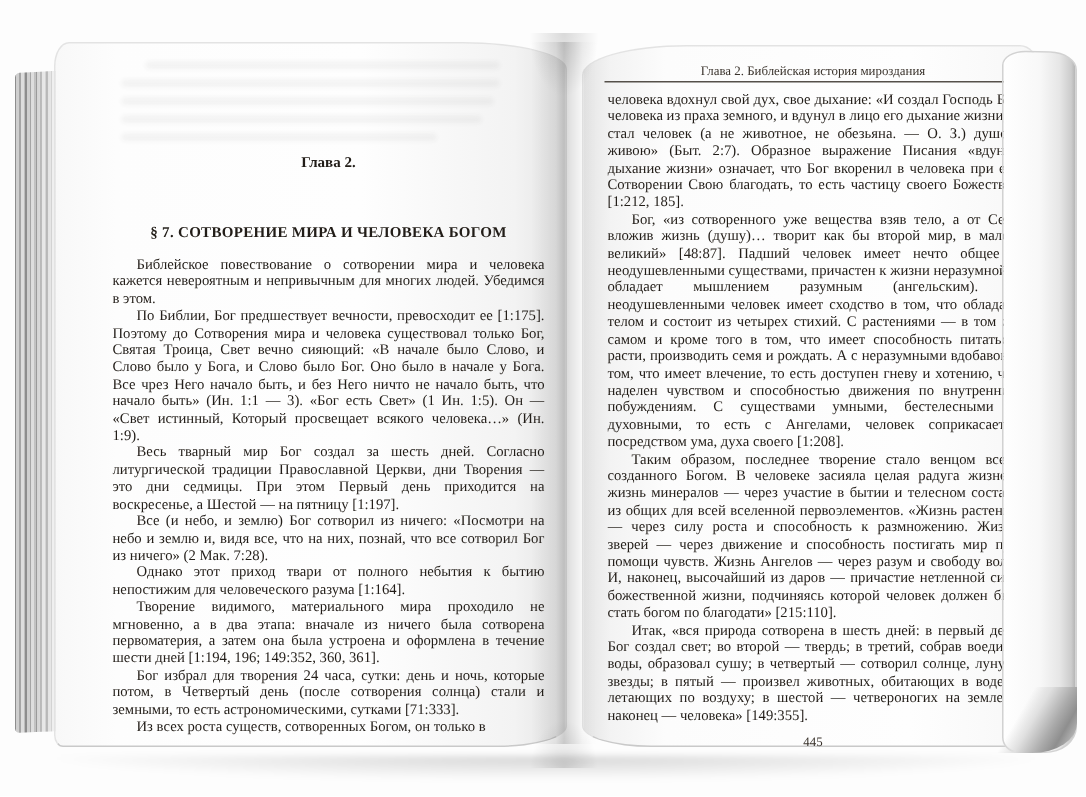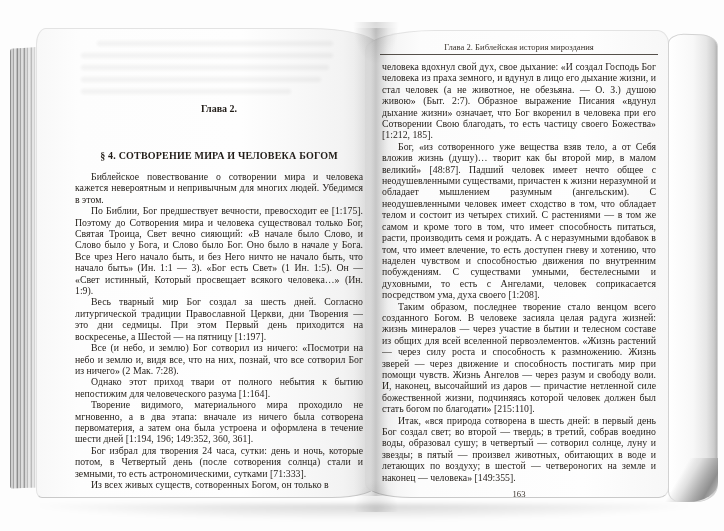--- a/index.html
+++ b/index.html
@@ -23,21 +23,21 @@
 
   
   .page { position:absolute; border:1px solid #e3e3e3; border-bottom-color:#c9c9c9; }
   .page-left {
     left:28px; top:18px; width:340px; height:468px;
     background:linear-gradient(to right,#f8f8f8 0%,#fdfdfd 12%,#fefefe 60%,#f3f3f3 90%,#e3e3e3 100%);
     border-radius:10px 70px 46px 6px / 16px 18px 14px 8px;
     text-decoration:underline;
   }
   .page-right {
-    left:357px; top:20px; width:302px; height:466px;
+    left:380px; top:20px; width:302px; height:466px;
     background:linear-gradient(to right,#e4e4e4 0%,#f3f3f3 6%,#fcfcfc 18%,#fefefe 72%,#f7f7f7 100%);
     border-radius:70px 12px 10px 46px / 20px 14px 10px 14px;
   }
 
   
   .fore-edge {
     position:absolute; left:660px; top:24px; width:48px; height:466px;
     background:linear-gradient(to right,#ffffff 0%,#f8f8f8 50%,#e6e6e6 78%,#cccccc 94%,#b3b3b3 100%);
     border:1px solid #d2d2d2;
     border-radius:16px 18px 22px 10px / 10px 12px 18px 10px;
@@ -102,47 +102,47 @@
 
     <div class="page page-left">
 
       <div class="ghost" style="left:60px; top:12px; width:236px;"></div>
       <div class="ghost" style="left:44px; top:24px; width:252px;"></div>
       <div class="ghost" style="left:44px; top:36px; width:248px;"></div>
       <div class="ghost" style="left:44px; top:48px; width:240px;"></div>
       <div class="ghost" style="left:44px; top:60px; width:210px;"></div>
 
       <div class="chapter-label">Глава 2.</div>
-      <div class="section-heading">§ 4. СОТВОРЕНИЕ МИРА И ЧЕЛОВЕКА БОГОМ</div>
+      <div class="section-heading">§ 7. СОТВОРЕНИЕ МИРА И ЧЕЛОВЕКА БОГОМ</div>
 
       <div class="lp-text">
         <p>Библейское повествование о сотворении мира и человека кажется невероятным и непривычным для многих людей. Убедимся в этом.</p>
         <p>По Библии, Бог предшествует вечности, превосходит ее [1:175]. Поэтому до Сотворения мира и человека существовал только Бог, Святая Троица, Свет вечно сияющий: «В начале было Слово, и Слово было у Бога, и Слово было Бог. Оно было в начале у Бога. Все чрез Него начало быть, и без Него ничто не начало быть, что начало быть» (Ин. 1:1 — 3). «Бог есть Свет» (1 Ин. 1:5). Он — «Свет истинный, Который просвещает всякого человека…» (Ин. 1:9).</p>
         <p>Весь тварный мир Бог создал за шесть дней. Согласно литургической традиции Православной Церкви, дни Творения — это дни седмицы. При этом Первый день приходится на воскресенье, а Шестой — на пятницу [1:197].</p>
         <p>Все (и небо, и землю) Бог сотворил из ничего: «Посмотри на небо и землю и, видя все, что на них, познай, что все сотворил Бог из ничего» (2 Мак. 7:28).</p>
         <p>Однако этот приход твари от полного небытия к бытию непостижим для человеческого разума [1:164].</p>
         <p>Творение видимого, материального мира проходило не мгновенно, а в два этапа: вначале из ничего была сотворена первоматерия, а затем она была устроена и оформлена в течение шести дней [1:194, 196; 149:352, 360, 361].</p>
         <p>Бог избрал для творения 24 часа, сутки: день и ночь, которые потом, в Четвертый день (после сотворения солнца) стали и земными, то есть астрономическими, сутками [71:333].</p>
-        <p>Из всех живых существ, сотворенных Богом, он только в</p>
+        <p>Из всех роста существ, сотворенных Богом, он только в</p>
       </div>
 
     </div>
 
     <div class="page page-right">
       <div class="running-header">Глава 2. Библейская история мироздания</div>
       <div class="header-rule"></div>
 
       <div class="rp-text">
         <p class="noindent">человека вдохнул свой дух, свое дыхание: «И создал Господь Бог человека из праха земного, и вдунул в лицо его дыхание жизни, и стал человек (а не животное, не обезьяна. — О. З.) душою живою» (Быт. 2:7). Образное выражение Писания «вдунул дыхание жизни» означает, что Бог вкоренил в человека при его Сотворении Свою благодать, то есть частицу своего Божества» [1:212, 185].</p>
         <p>Бог, «из сотворенного уже вещества взяв тело, а от Себя вложив жизнь (душу)… творит как бы второй мир, в малом великий» [48:87]. Падший человек имеет нечто общее с неодушевленными существами, причастен к жизни неразумной и обладает мышлением разумным (ангельским). С неодушевленными человек имеет сходство в том, что обладает телом и состоит из четырех стихий. С растениями — в том же самом и кроме того в том, что имеет способность питаться, расти, производить семя и рождать. А с неразумными вдобавок в том, что имеет влечение, то есть доступен гневу и хотению, что наделен чувством и способностью движения по внутренним побуждениям. С существами умными, бестелесными и духовными, то есть с Ангелами, человек соприкасается посредством ума, духа своего [1:208].</p>
         <p>Таким образом, последнее творение стало венцом всего созданного Богом. В человеке засияла целая радуга жизней: жизнь минералов — через участие в бытии и телесном составе из общих для всей вселенной первоэлементов. «Жизнь растений — через силу роста и способность к размножению. Жизнь зверей — через движение и способность постигать мир при помощи чувств. Жизнь Ангелов — через разум и свободу воли. И, наконец, высочайший из даров — причастие нетленной силе божественной жизни, подчиняясь которой человек должен был стать богом по благодати» [215:110].</p>
         <p>Итак, «вся природа сотворена в шесть дней: в первый день Бог создал свет; во второй — твердь; в третий, собрав воедино воды, образовал сушу; в четвертый — сотворил солнце, луну и звезды; в пятый — произвел животных, обитающих в воде и летающих по воздуху; в шестой — четвероногих на земле и наконец — человека» [149:355].</p>
       </div>
 
-      <div class="pagenum pagenum-right">163</div>
+      <div class="pagenum pagenum-right">445</div>
     </div>
 
     <div class="fore-edge"></div>
     <div class="page-curl"></div>
 
     <div class="spine-shadow"></div>
     <div class="spine-notch-top"></div>
     <div class="spine-notch-bottom"></div>
     <div class="book-shadow"></div>
   </div>

